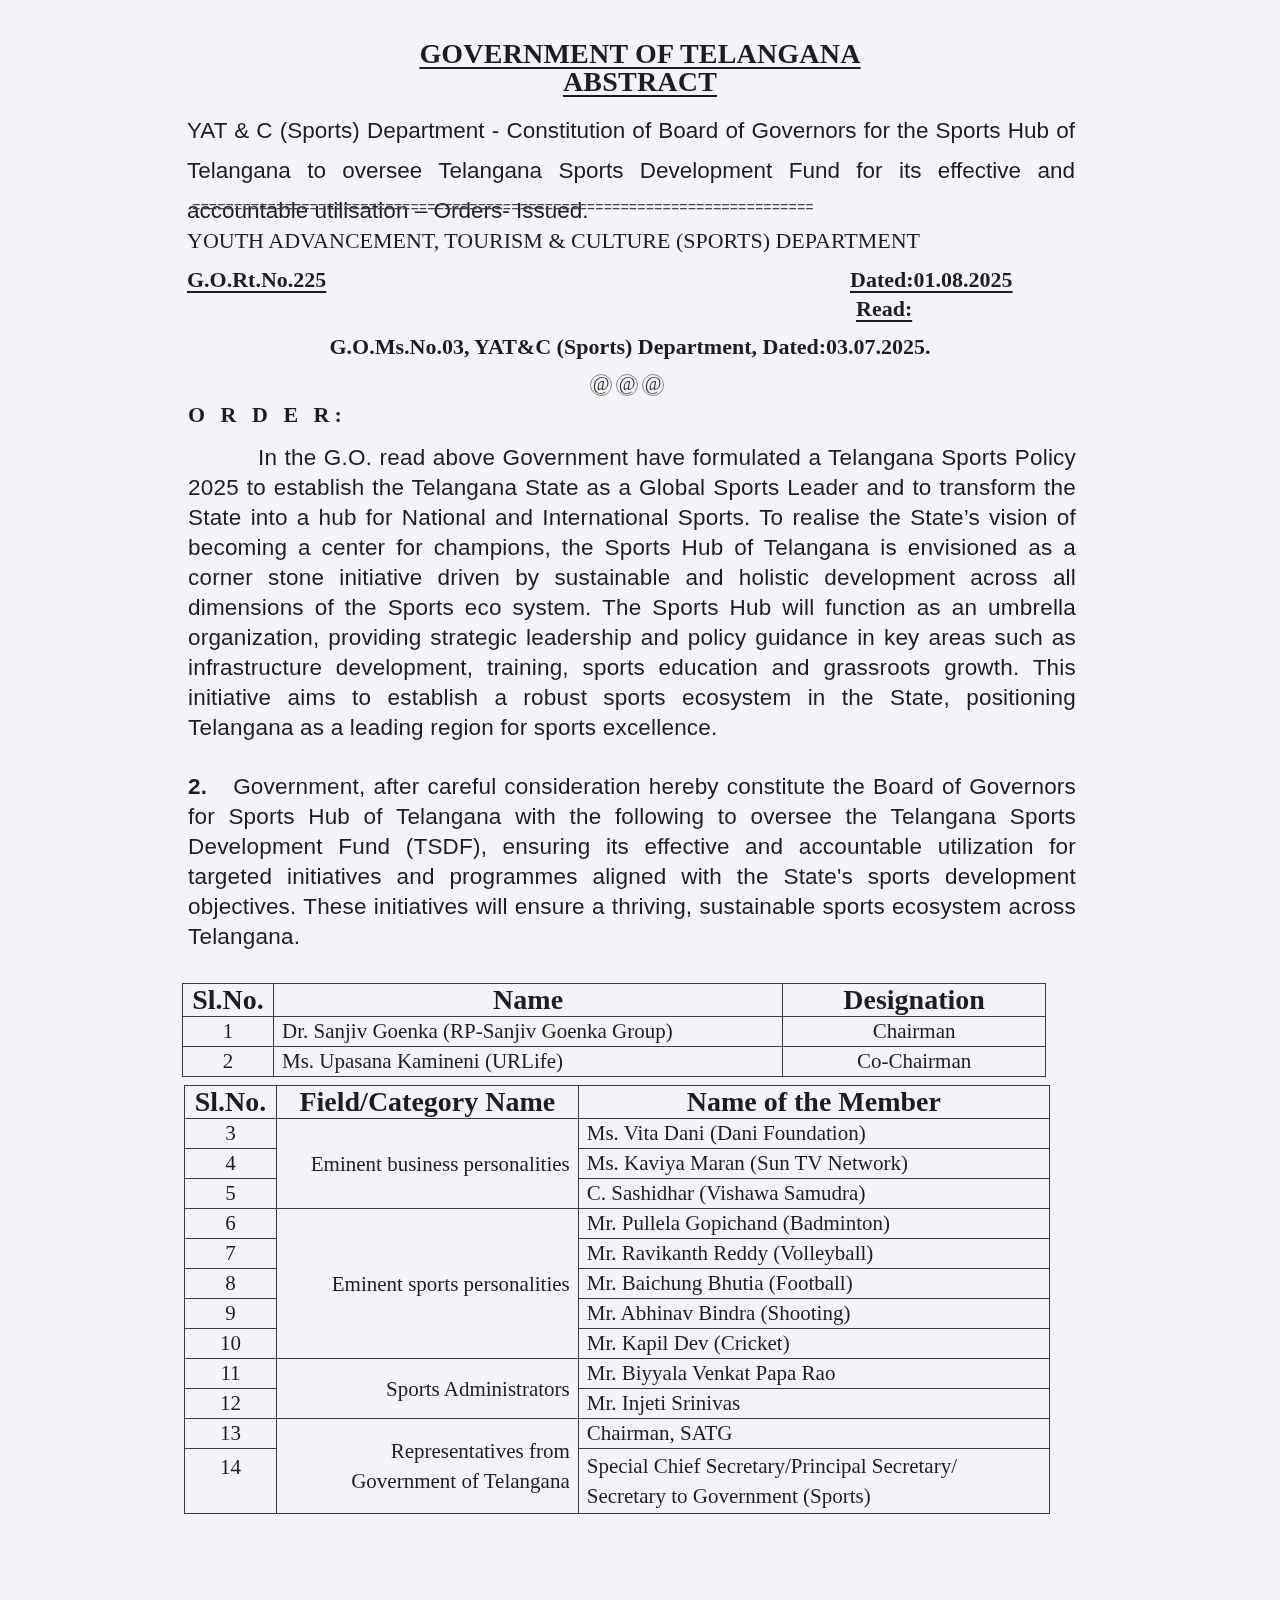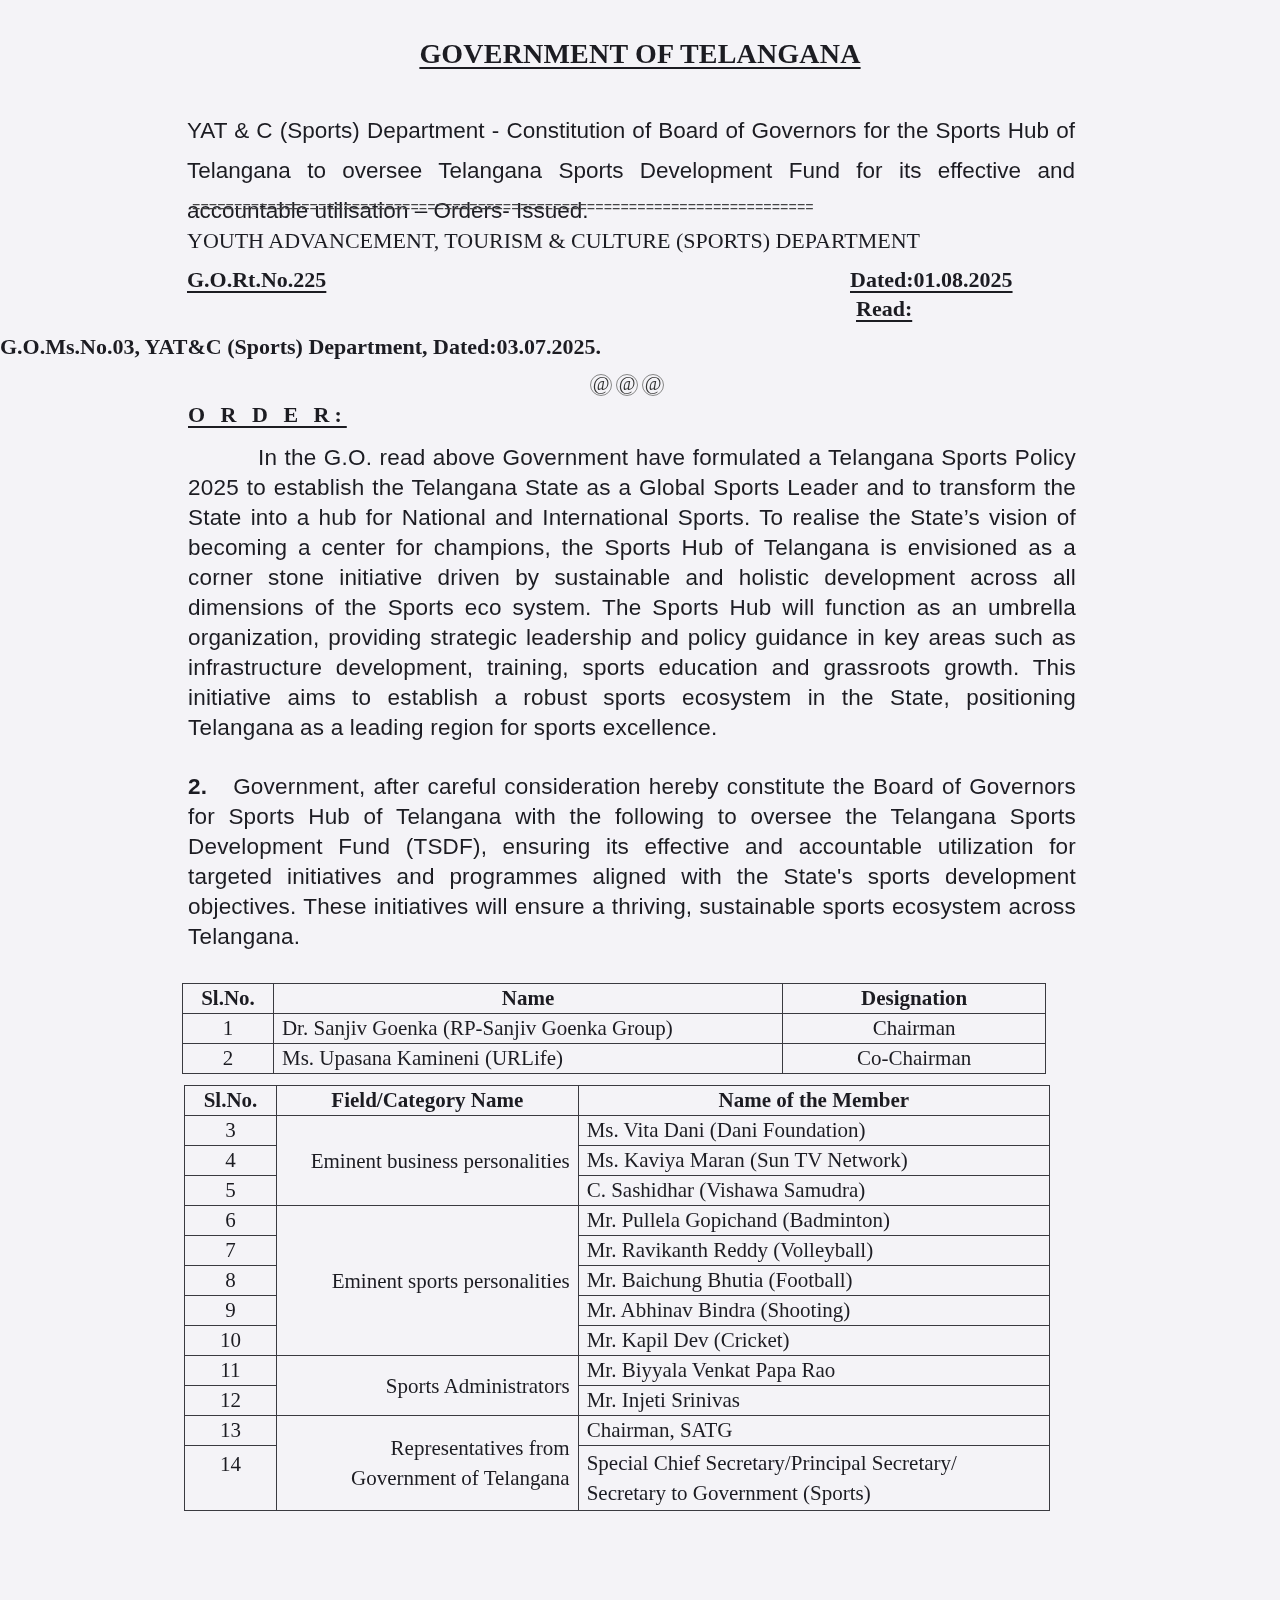--- a/index.html
+++ b/index.html
@@ -35,65 +35,66 @@
   }
   .dated {
     position: absolute; left: 850px; top: 267px; font-weight: bold; font-size: 22px;
     text-decoration: underline; text-decoration-thickness: 2px; text-underline-offset: 4px;
   }
   .read {
     position: absolute; left: 856px; top: 296px; font-weight: bold; font-size: 22px;
     text-decoration: underline; text-decoration-thickness: 2px; text-underline-offset: 4px;
   }
   .ref {
-    position: absolute; left: 0; width: 1260px; top: 334px; text-align: left;
+    position: absolute; left: 0; width: 1260px; top: 334px; text-align: center;
     font-weight: bold; font-size: 22px;
   }
   .ats {
     position: absolute; left: 590px; top: 374px; font-size: 18px; font-style: italic;
     letter-spacing: 4px; color: #333;
   }
   .ats span {
     display: inline-block; border: 1px solid #888; border-radius: 50%;
     width: 20px; height: 20px; line-height: 19px; text-align: center; margin-right: 4px; letter-spacing: 0;
   }
   .order {
     position: absolute; left: 188px; top: 402px; font-weight: bold; font-size: 22px;
-    letter-spacing: 5px; text-decoration: underline; text-decoration-thickness: 2px; text-underline-offset: 4px;
+    letter-spacing: 5px; text-decoration-thickness: 2px; text-underline-offset: 4px;
   }
   .para {
     position: absolute; left: 188px; width: 888px;
     font-size: 22.5px; line-height: 30px; text-align: justify;
     font-family: "Liberation Sans", "DejaVu Sans", sans-serif;
     letter-spacing: 0.2px;
   }
   .para .num { font-weight: bold; margin-right: 26px; }
   .p1 { top: 443px; text-indent: 70px; }
   .p2 { top: 772px; }
 
   table {
     position: absolute; border-collapse: collapse;
     font-size: 21px; color: #1c1c22;
     font-family: "Liberation Serif", "DejaVu Serif", serif;
   }
   td, th { border: 1.5px solid #3a3a40; padding: 0 8px; height: 29px; }
-  th { font-weight: bold; font-size: 21px; }
+  th { font-weight: bold; font-size: 28px; }
   .t1 { left: 182px; top: 983px; width: 864px; }
   .t2 { left: 184px; top: 1085px; width: 866px; }
   .c { text-align: center; }
   .l { text-align: left; }
   .catcell { text-align: right; vertical-align: middle; line-height: 30px; }
   .memcell14 { line-height: 30px; padding-top: 2px; padding-bottom: 2px; }
 </style>
 </head>
 <body>
 
 <div class="page">
 
   <div class="hdr" style="top:38px;"><span>GOVERNMENT OF TELANGANA</span></div>
+  <div class="hdr" style="top:66px;"><span>ABSTRACT</span></div>
 
   <div class="abs-block" style="top:111px;">YAT &amp; C (Sports) Department - Constitution of Board of Governors for the Sports Hub of Telangana to oversee Telangana Sports Development Fund for its effective and accountable utilisation – Orders- Issued.</div>
 
   <div class="eqline">==========================================================================</div>
 
   <div class="dept">YOUTH ADVANCEMENT, TOURISM &amp; CULTURE (SPORTS) DEPARTMENT</div>
 
   <div class="gono">G.O.Rt.No.225</div>
   <div class="dated">Dated:01.08.2025</div>
   <div class="read">Read:</div>

